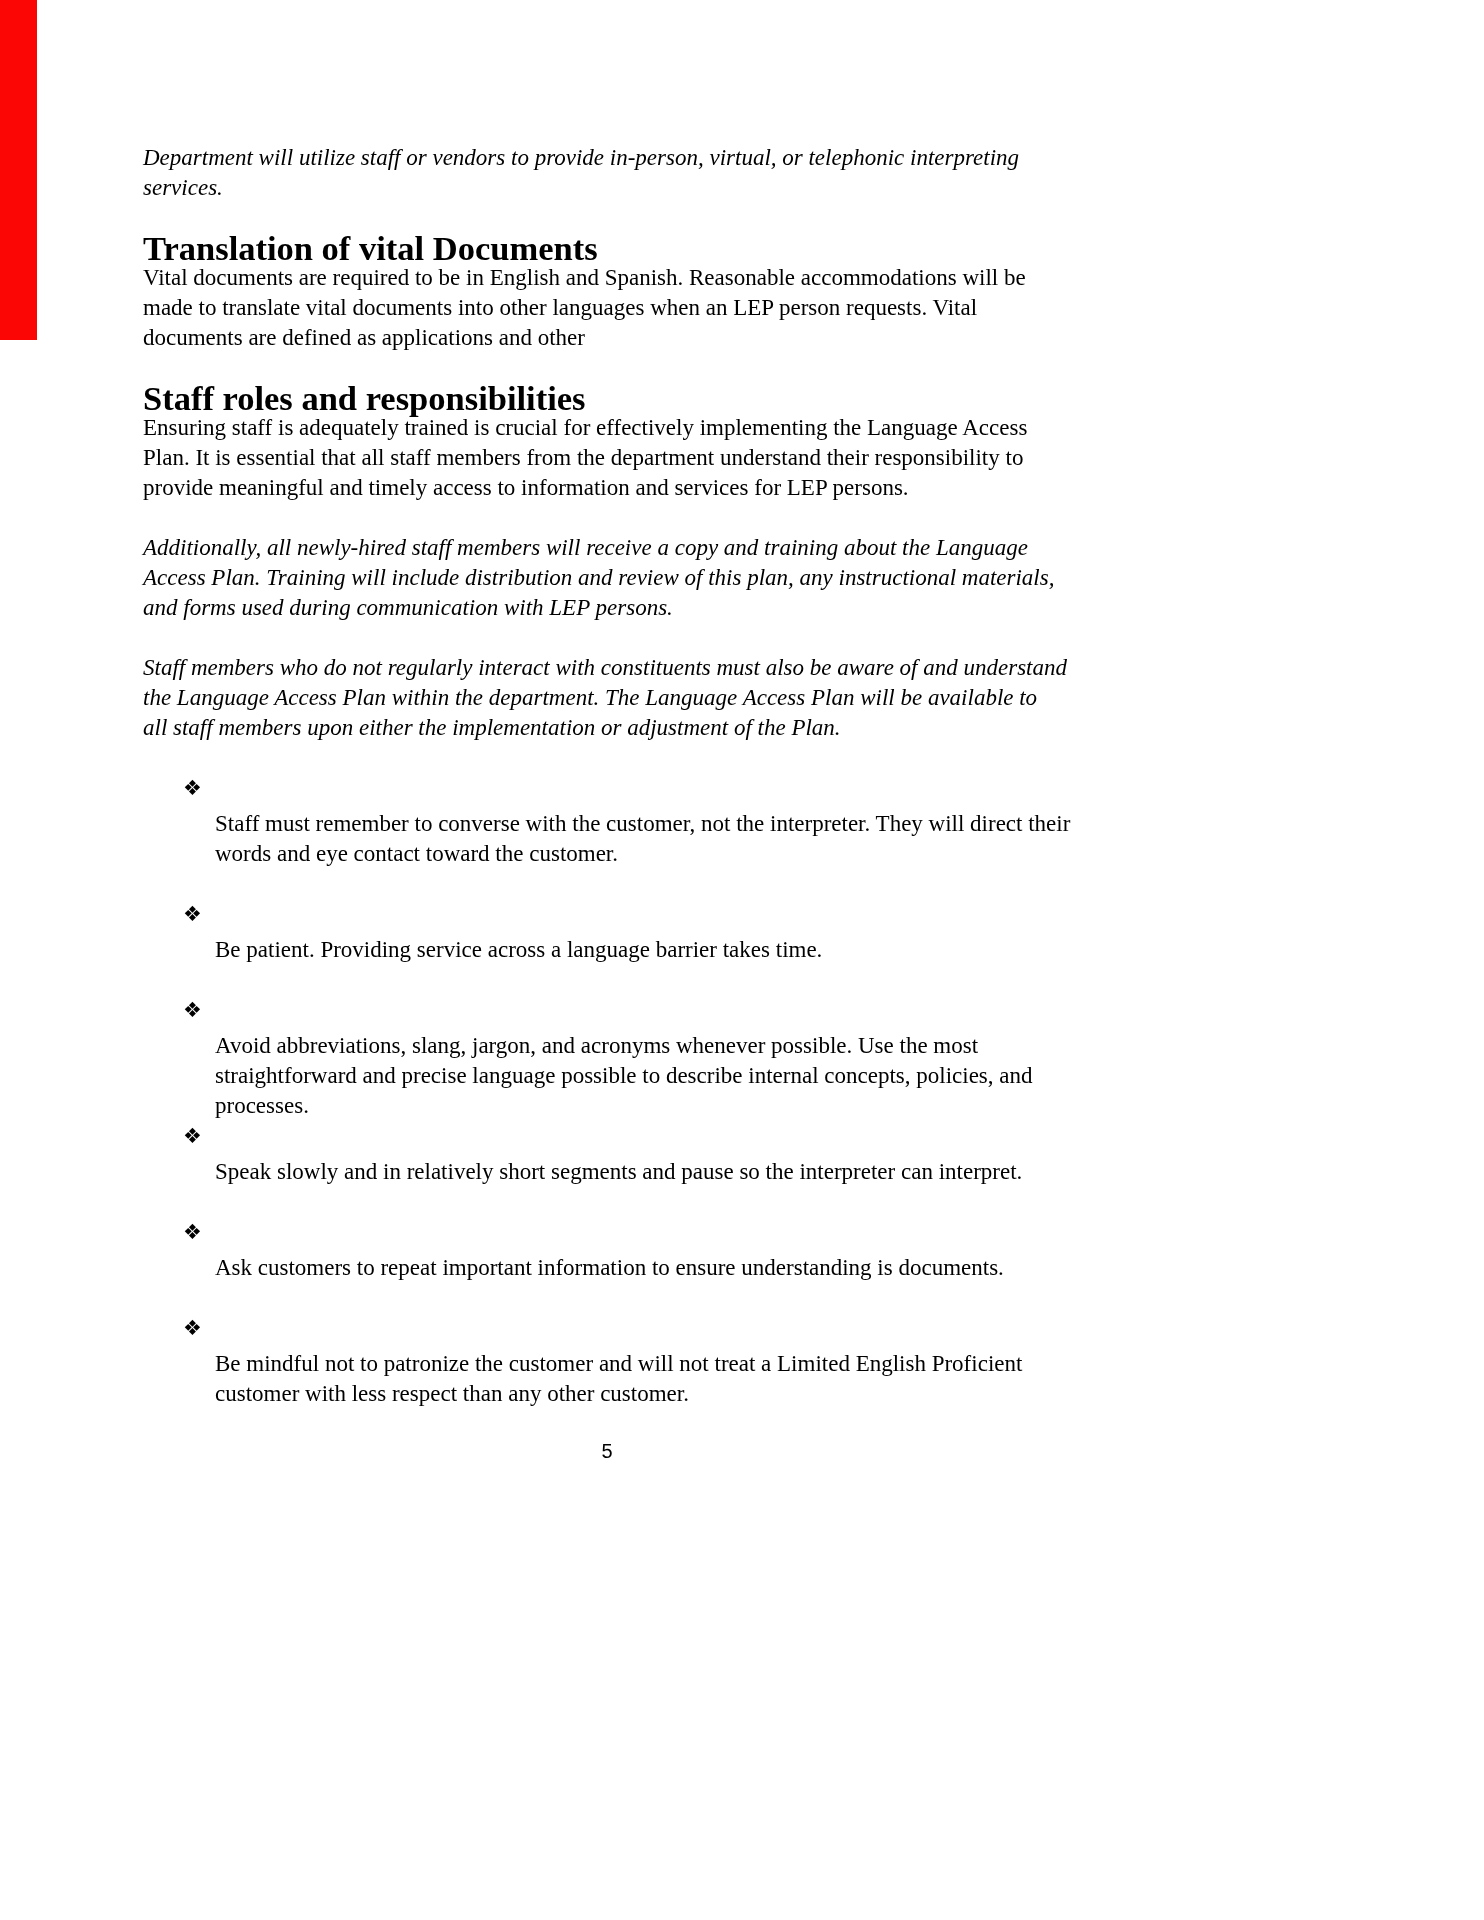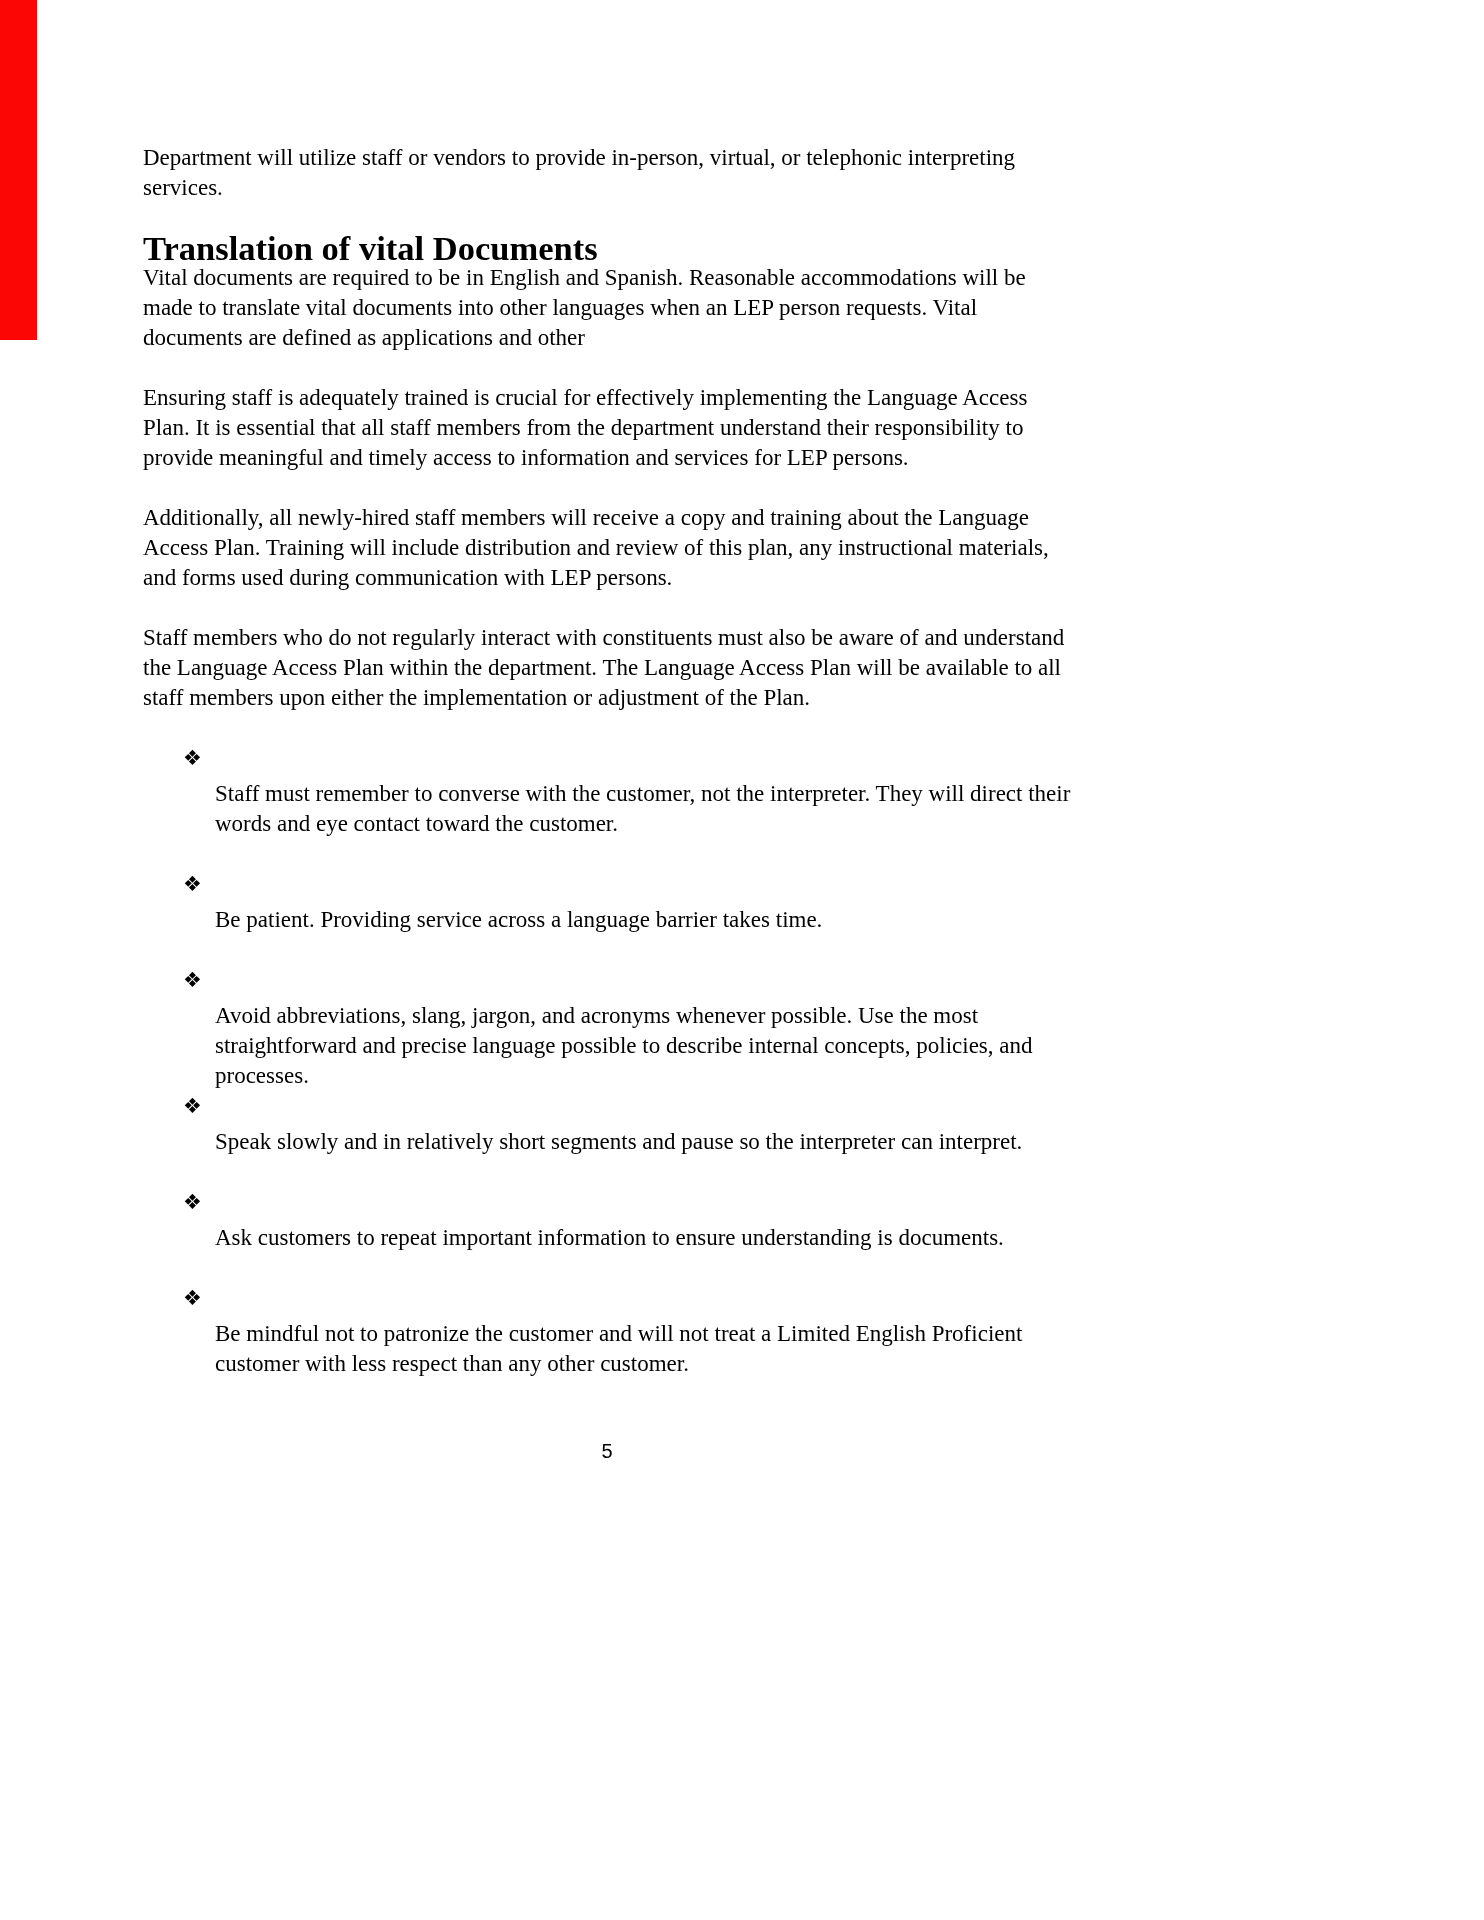--- a/index.html
+++ b/index.html
@@ -26,20 +26,21 @@
   .page-content {
     position: absolute;
     left: 143px;
     top: 143px;
     width: 928px;
     font-size: 23px;
     line-height: 30px;
   }
   .para {
     margin: 0 4px 30px 0;
+    font-style: italic;
   }
   .heading {
     font-weight: bold;
     margin: 0;
   }
   .heading-para {
     margin: 0 0 30px 0;
   }
   .guidelines-list {
     list-style: none;
@@ -78,20 +79,21 @@
 
 <div class="red-bar" style="background: rgb(251, 5, 5);"></div>
 
 <div class="page-content">
 
   <p class="para">Department will utilize staff or vendors to provide in-person, virtual, or telephonic interpreting services.</p>
 
   <h2 class="heading">Translation of vital Documents</h2>
   <p class="heading-para">Vital documents are required to be in English and Spanish. Reasonable accommodations will be made to translate vital documents into other languages when an LEP person requests. Vital documents are defined as applications and other</p>
 
+  <h2 class="heading">Staff roles and responsibilities</h2>
   <p class="heading-para">Ensuring staff is adequately trained is crucial for effectively implementing the Language Access Plan. It is essential that all staff members from the department understand their responsibility to provide meaningful and timely access to information and services for LEP persons.</p>
 
   <p class="para">Additionally, all newly-hired staff members will receive a copy and training about the Language Access Plan. Training will include distribution and review of this plan, any instructional materials, and forms used during communication with LEP persons.</p>
 
   <p class="para">Staff members who do not regularly interact with constituents must also be aware of and understand the Language Access Plan within the department. The Language Access Plan will be available to all staff members upon either the implementation or adjustment of the Plan.</p>
 
 
   <ul class="guidelines-list">
     <li class="bullet">
       <span class="bullet-glyph">❖</span>

